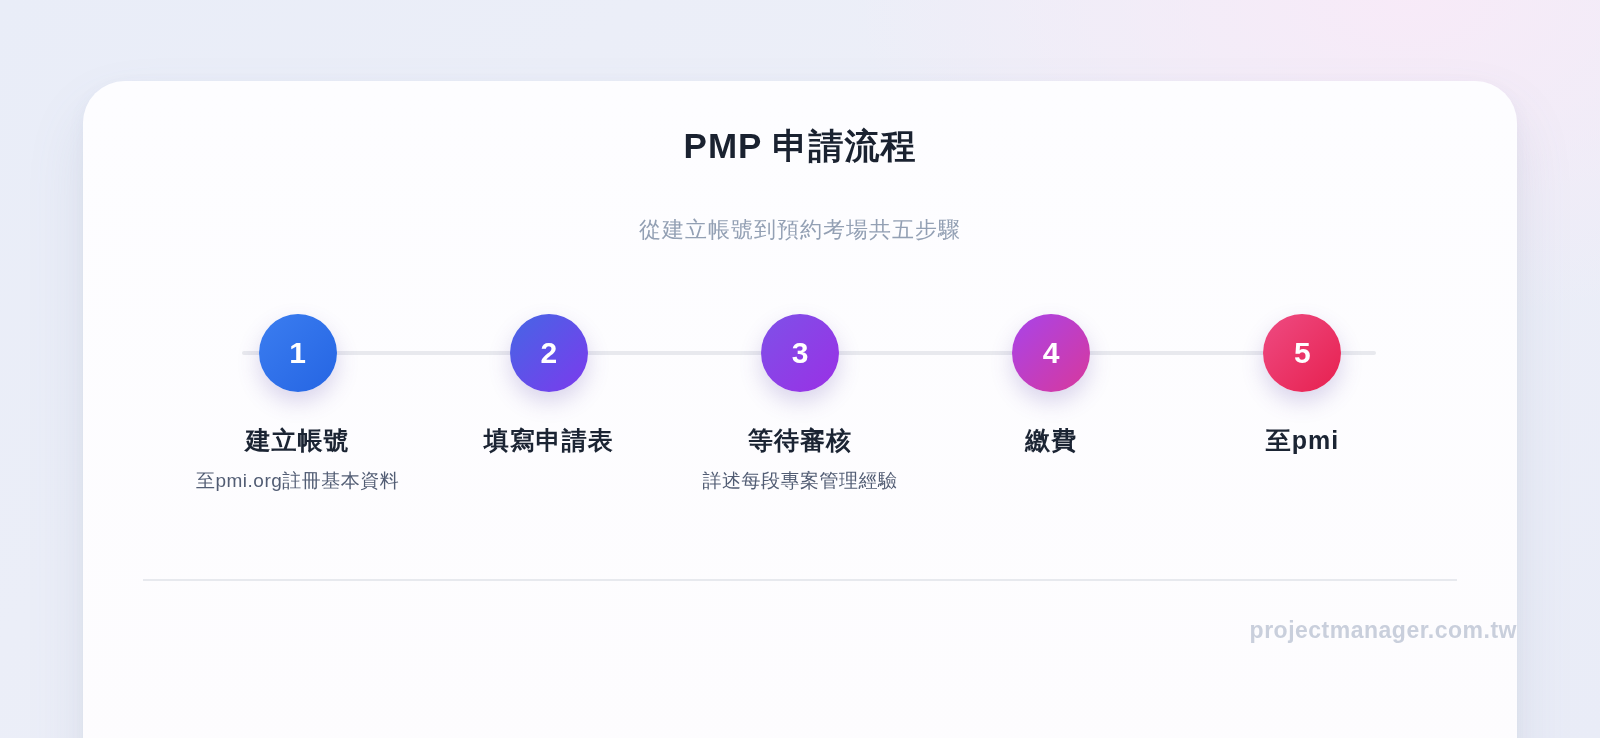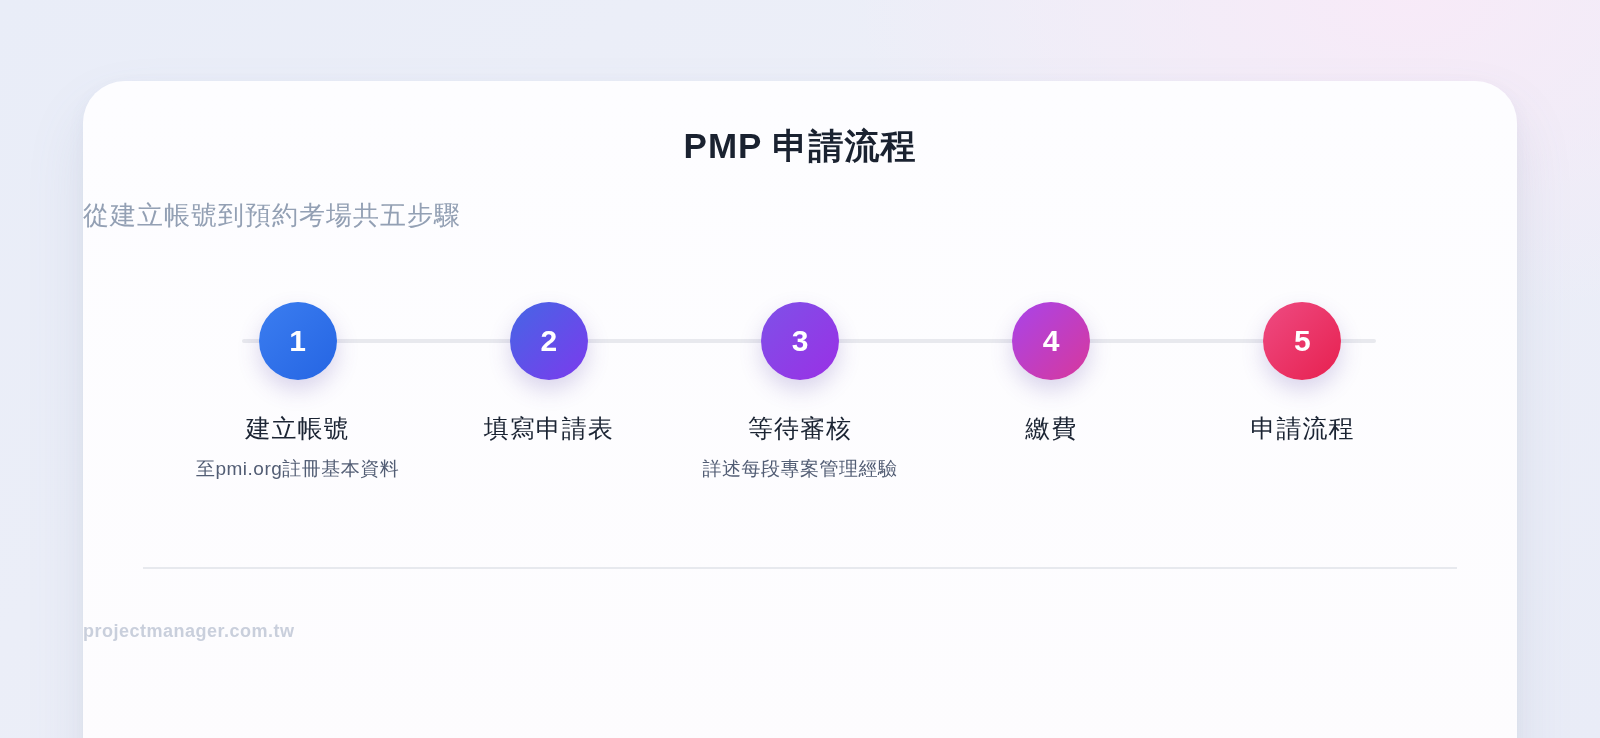--- a/index.html
+++ b/index.html
@@ -25,24 +25,24 @@
 
   .title {
     text-align: center;
     font-size: 35px;
     font-weight: 700;
     letter-spacing: 1px;
     color: #1a2230;
   }
 
   .subtitle {
-    text-align: left;
-    font-size: 26px;
+    text-align: center;
+    font-size: 22px;
     color: #93a0b4;
-    margin-top: 28px;
+    margin-top: 45px;
     letter-spacing: 1px;
   }
 
   .steps-wrap {
     position: relative;
     margin: 60px 89px 0 89px;
     height: 210px;
   }
 
   .timeline-line {
@@ -77,44 +77,44 @@
     font-size: 30px;
     font-weight: 700;
     box-shadow: 0 10px 22px rgba(90,70,170,0.22);
     position: relative;
     z-index: 2;
   }
 
   .step-title {
     margin-top: 32px;
     font-size: 25px;
-    font-weight: 400;
+    font-weight: 700;
     color: #1b2433;
     letter-spacing: 1px;
     white-space: nowrap;
   }
 
   .step-desc {
     margin-top: 11px;
     font-size: 19px;
     color: #525d74;
     letter-spacing: 0.5px;
     white-space: nowrap;
   }
 
   .divider {
     margin: 64px 60px 0 60px;
     border: none;
     border-top: 2px solid #e7e9ee;
   }
 
   .footer {
-    text-align: left;
-    margin-top: 52px;
-    font-size: 18px;
+    text-align: right;
+    margin-top: 36px;
+    font-size: 23px;
     font-weight: 700;
     color: #c9cfdc;
     letter-spacing: 0.5px;
   }
 </style>
 </head>
 <body>
 
 <div class="card">
 
@@ -152,21 +152,21 @@
         <div class="circle" style="background: linear-gradient(135deg, rgb(168, 68, 234), rgb(216, 56, 156));">
           <span>4</span>
         </div>
         <div class="step-title">繳費</div>
       </div>
 
       <div class="step">
         <div class="circle" style="background: linear-gradient(135deg, rgb(238, 75, 130), rgb(231, 32, 79));">
           <span>5</span>
         </div>
-        <div class="step-title">申請流程</div>
+        <div class="step-title">至pmi</div>
       </div>
 
     </div>
   </div>
 
   <hr class="divider">
 
   <div class="footer">projectmanager.com.tw</div>
 
 </div>

